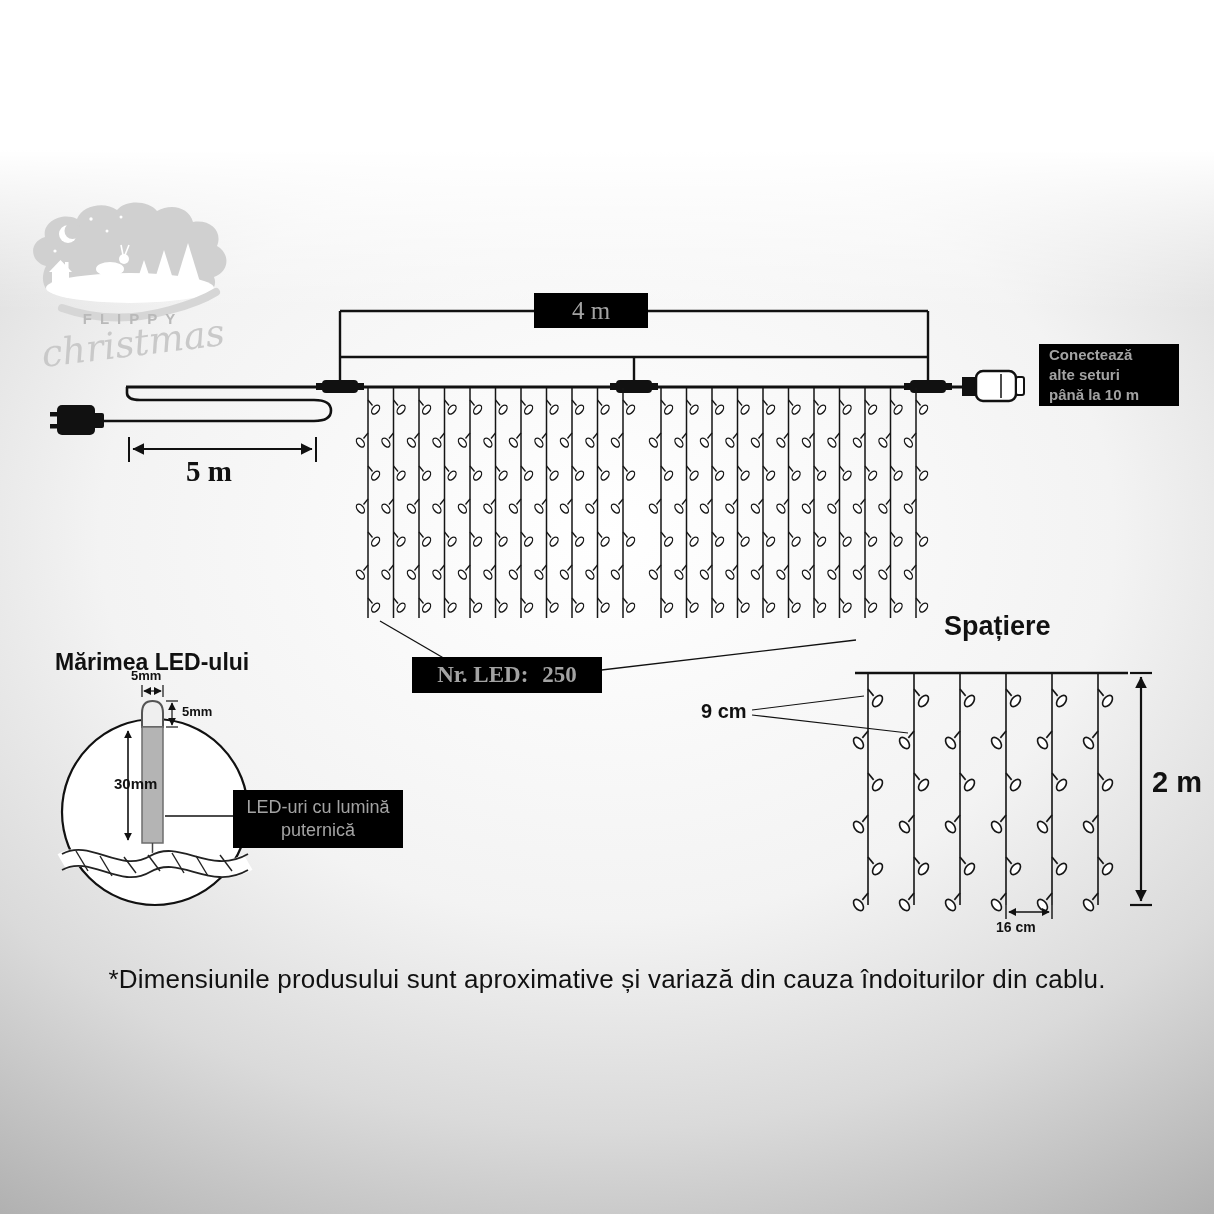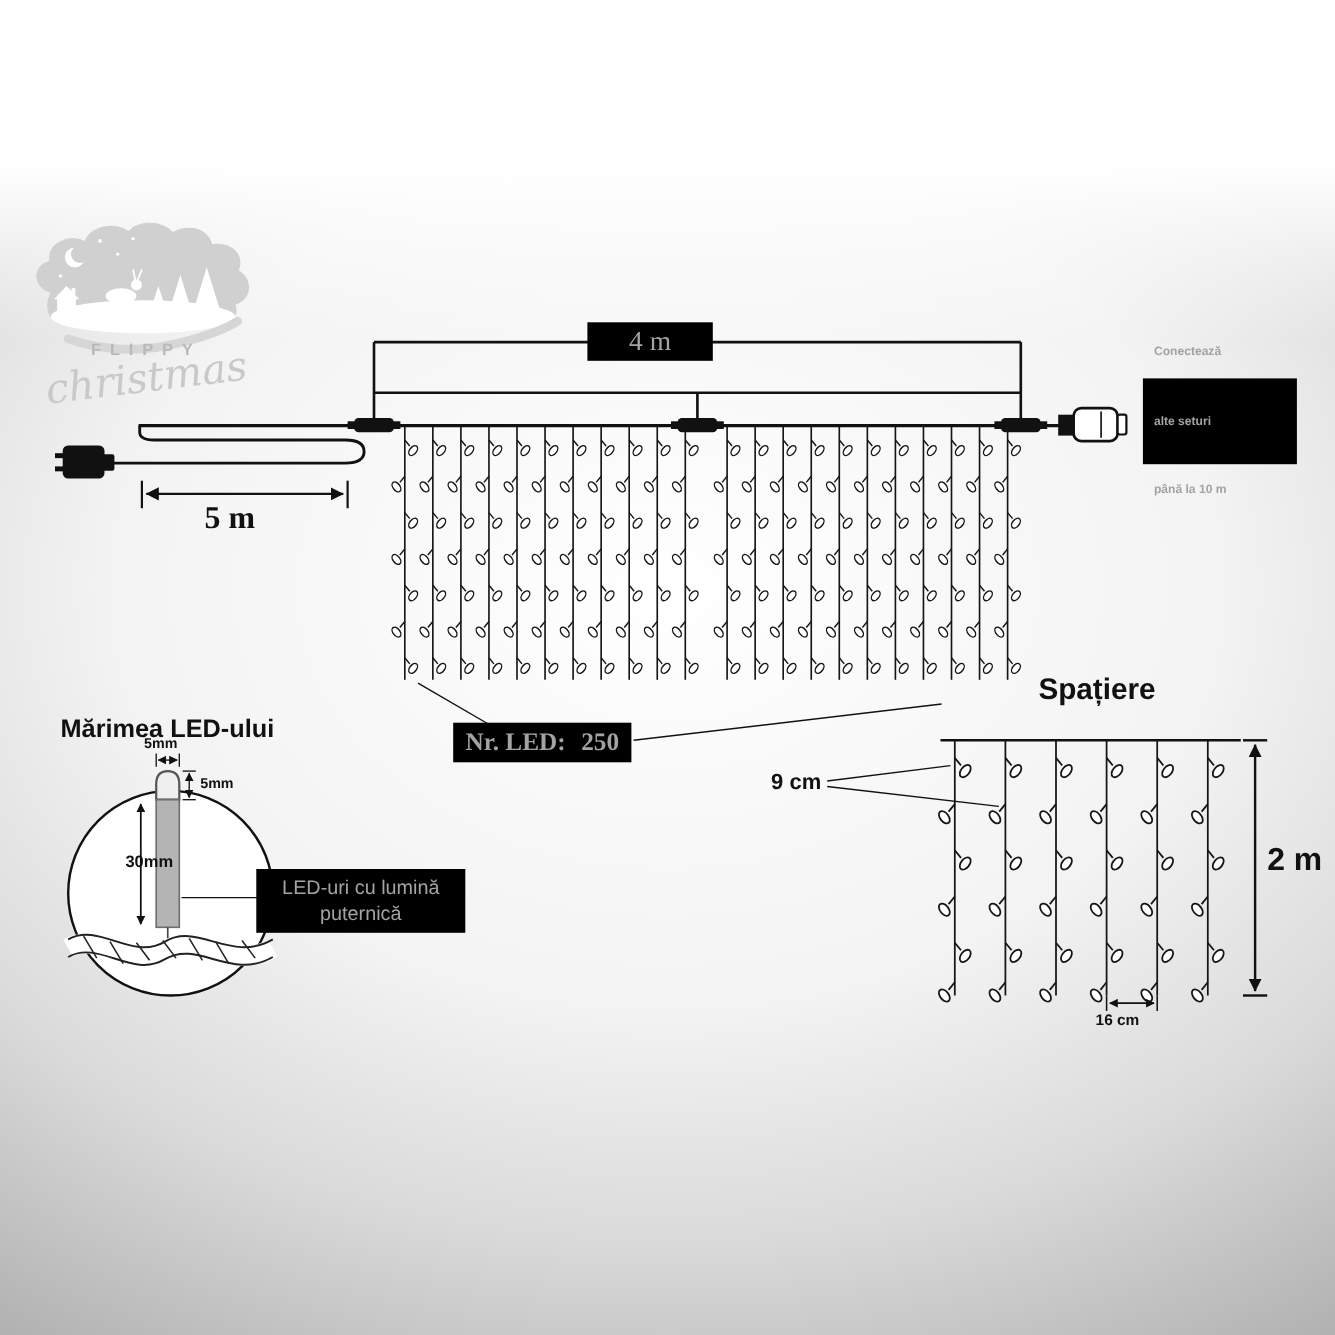--- a/index.html
+++ b/index.html
@@ -10,24 +10,24 @@
       linear-gradient(180deg,#ffffff 0px,#ffffff 150px,rgba(255,255,255,0) 310px),
       radial-gradient(95% 72% at 50% 44%,#ffffff 0%,#f3f3f3 44%,#dadada 68%,#a7a7a7 100%);
   }
   svg.art{position:absolute;left:0;top:0;z-index:1;}
   .txt{position:absolute;z-index:2;}
   .bb{position:absolute;z-index:2;background:#000;color:#a3a3a3;display:flex;align-items:center;justify-content:center;text-align:center;}
   .serif{font-family:"Liberation Serif",serif;}
   .title{left:0;top:216px;width:100%;text-align:center;font-size:57px;font-weight:700;letter-spacing:1px;}
   .box-4m{left:534px;top:293px;width:114px;height:35px;font-size:25px;}
   .box-sections{left:467px;top:340px;width:267px;height:33px;font-size:21px;word-spacing:5px;}
-  .box-connect{left:1039px;top:344px;width:130px;height:78px;font-size:11px;font-weight:700;flex-direction:column;line-height:1.32;align-items:flex-start;padding-left:10px;text-align:left;gap:48px;}
-  .box-nrled{left:412px;top:657px;width:162px;height:36px;font-size:23px;font-weight:700;}
+  .box-connect{left:1039px;top:344px;width:130px;height:62px;font-size:15px;font-weight:700;flex-direction:column;line-height:1.32;align-items:flex-start;padding-left:10px;text-align:left;}
+  .box-nrled{left:412px;top:657px;width:190px;height:36px;font-size:23px;font-weight:700;}
   .box-nrled .val{margin-left:14px;}
-  .box-lednote{left:233px;top:790px;width:190px;height:58px;font-size:18px;flex-direction:column;line-height:1.28;}
+  .box-lednote{left:233px;top:790px;width:170px;height:58px;font-size:18px;flex-direction:column;line-height:1.28;}
   .label-5m{left:186px;top:455px;width:76px;text-align:left;font-weight:700;font-size:29px;}
   .t-marimea{left:55px;top:649px;font-size:23px;font-weight:700;}
   .t-spatiere{left:944px;top:611px;font-size:27px;font-weight:700;}
   .l-9cm{left:701px;top:700px;font-size:20px;font-weight:700;}
   .l-2m{left:1152px;top:766px;font-size:29px;font-weight:700;}
   .l-16cm{left:996px;top:919px;font-size:14px;font-weight:700;}
   .l-5mm-top{left:131px;top:668px;font-size:13px;font-weight:700;}
   .l-5mm-side{left:182px;top:704px;font-size:13px;font-weight:700;}
   .l-30mm{left:66px;top:775px;font-size:15px;font-weight:700;padding-left:48px;}
   .disclaimer{left:0;top:964px;width:100%;text-align:center;font-size:26px;font-weight:500;letter-spacing:.2px;}
@@ -256,13 +256,14 @@
   <div class="bb box-lednote">
     <div>LED-uri cu lumină</div>
     <div>puternică</div>
   </div>
 
   <div class="txt t-spatiere">Spațiere</div>
   <div class="txt l-9cm">9 cm</div>
   <div class="txt l-2m">2 m</div>
   <div class="txt l-16cm">16 cm</div>
 
+  <div class="txt disclaimer">*Dimensiunile produsului sunt aproximative și variază din cauza îndoiturilor din cablu.</div>
 </div>
 
 </body></html>

